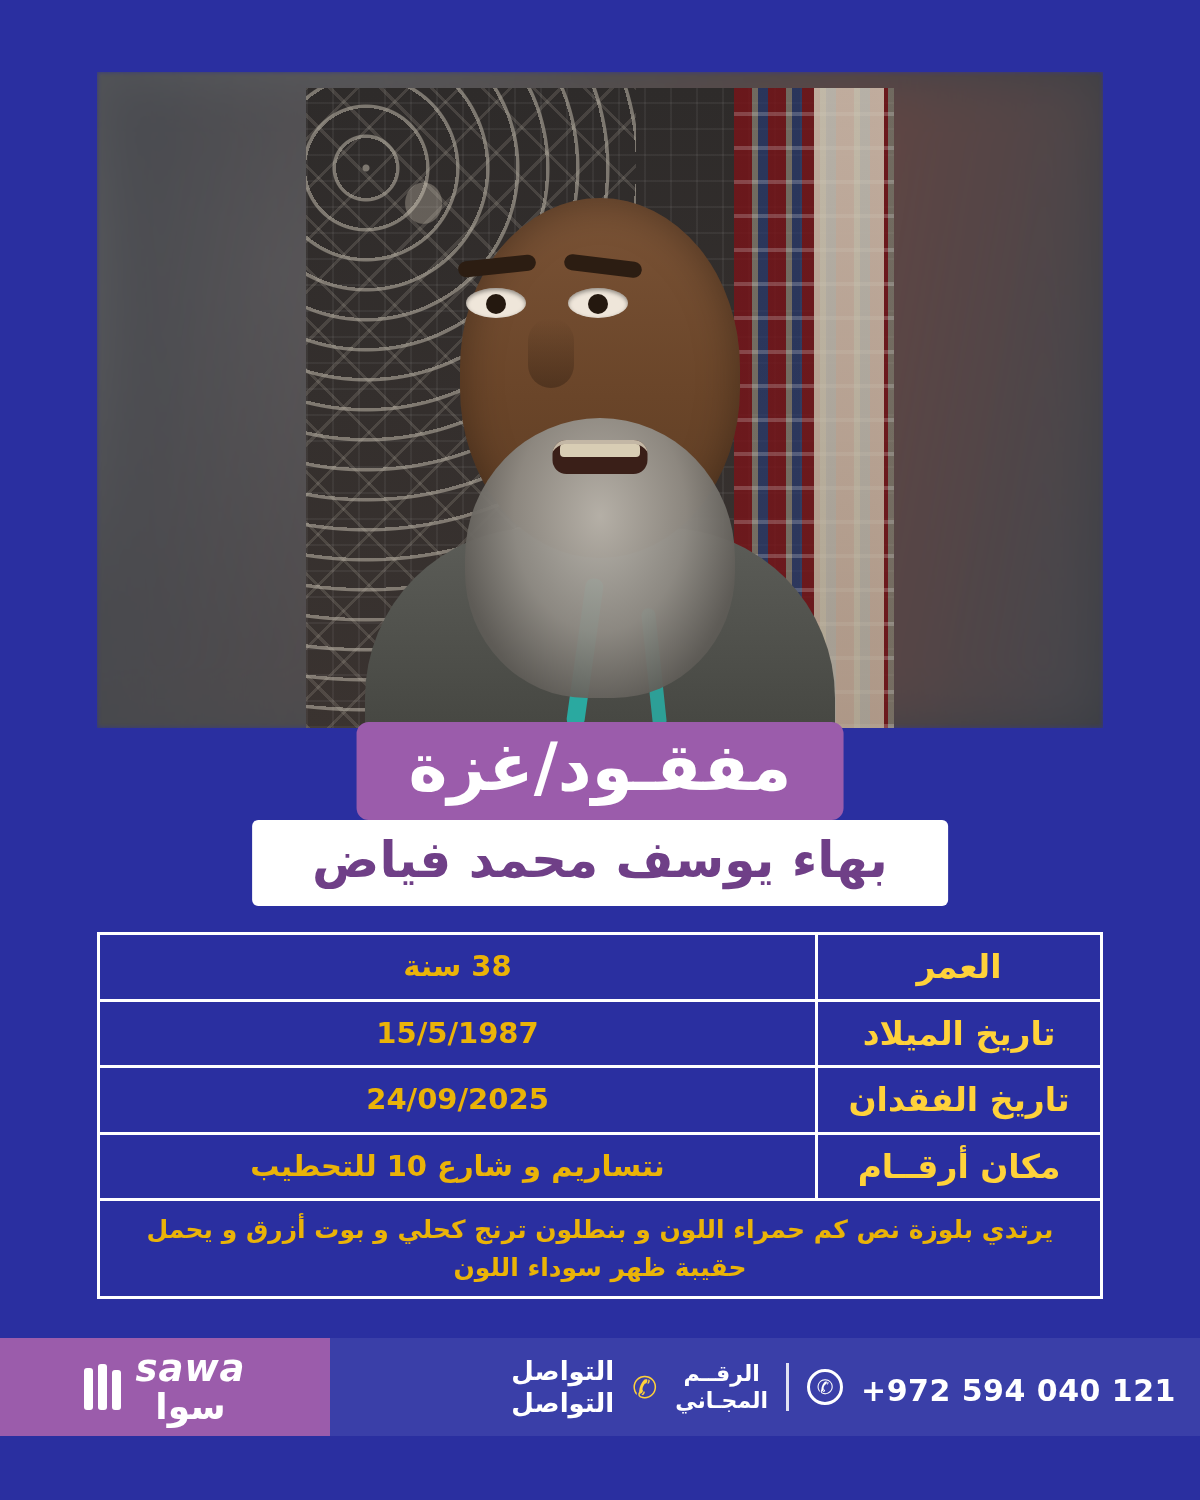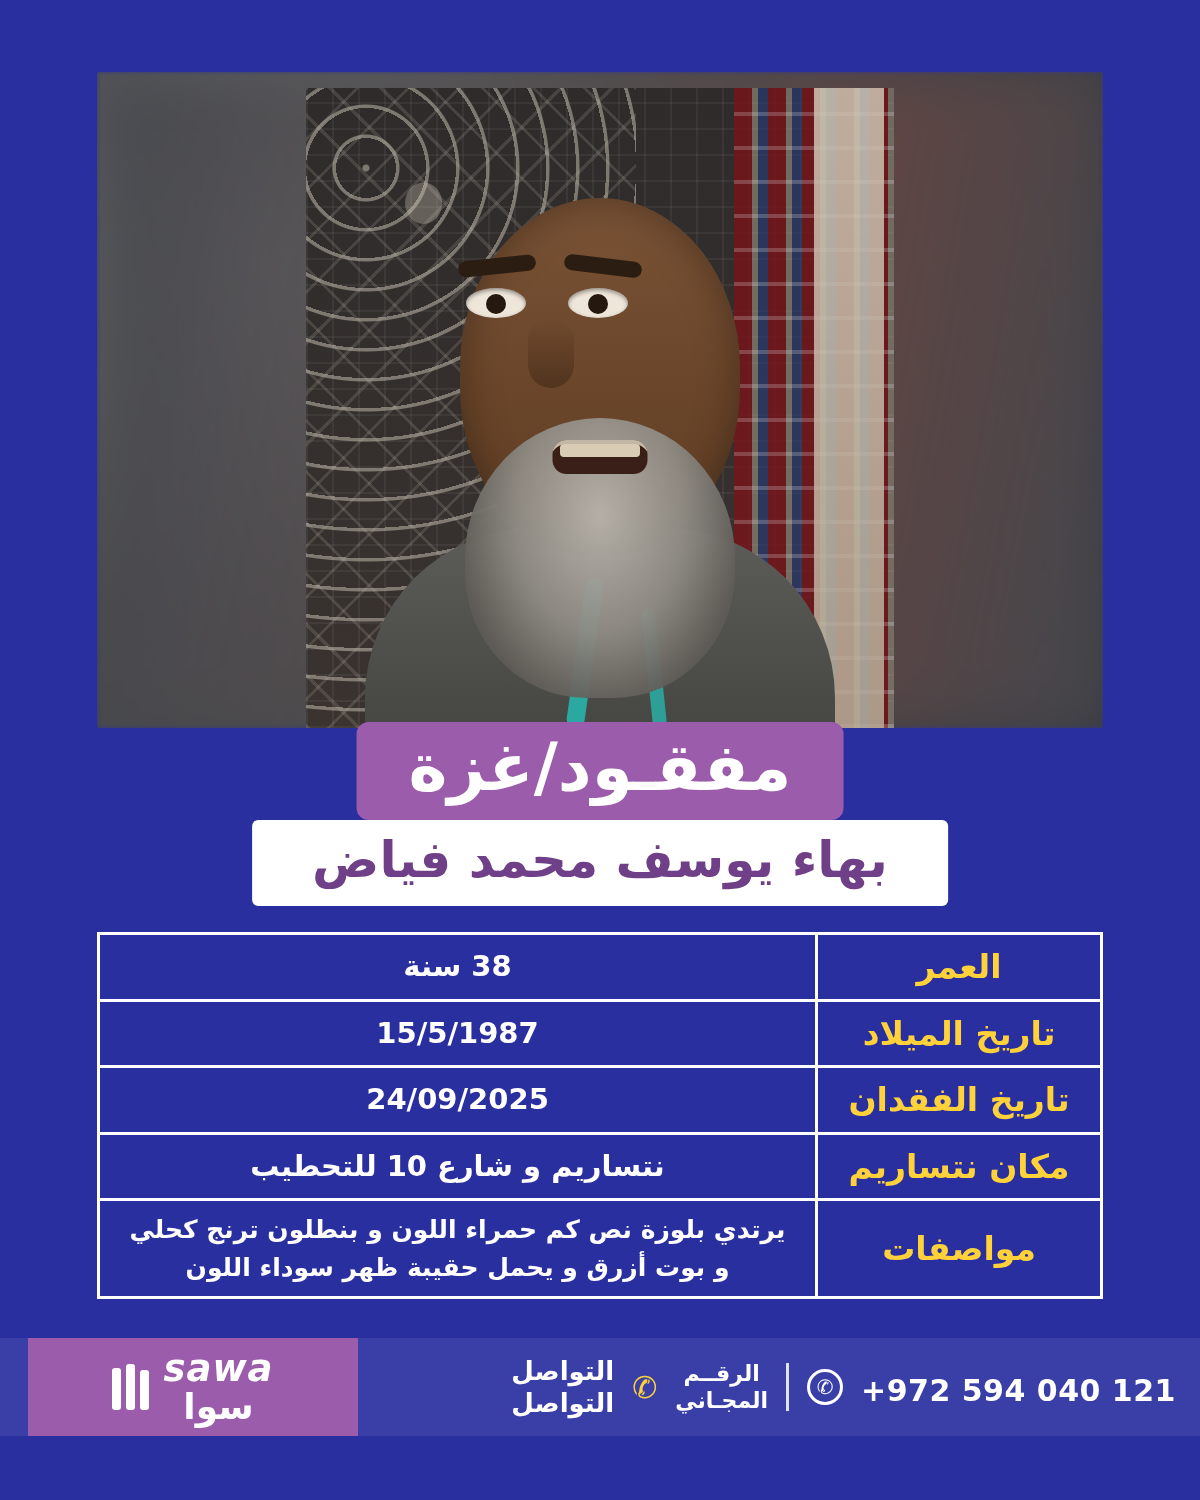--- a/index.html
+++ b/index.html
@@ -202,21 +202,21 @@
     border-left:3px solid #ffffff;
     color:#ffd23a;
     font-size:33px;
     font-weight:bold;
     padding:6px 10px;
     text-align:center;
   }
   .cell-value {
     flex:1;
     display:flex; align-items:center; justify-content:center;
-    color:#ffffff;
+    color:#eab308;
     font-size:29px;
     font-weight:bold;
     padding:10px 22px;
     text-align:center;
     line-height:1.5;
   }
   .row.specs { min-height:96px; }
   .row.specs .cell-value { font-size:25px; }
 
   
@@ -227,21 +227,20 @@
     background:#3a3fa8;
     display:flex;
     align-items:center;
   }
   .footer-logo {
     width:330px; height:98px;
     background:#9b5cab;
     display:flex; align-items:center; justify-content:center;
     gap:14px;
     flex:0 0 330px;
-    margin-left:28px;
   }
   .logo-mark {
     display:flex; align-items:flex-end; gap:5px;
     height:46px;
   }
   .logo-mark i {
     display:block;
     width:9px; height:46px;
     background:#ffffff;
     border-radius:3px;
@@ -336,26 +335,25 @@
       <div class="cell-label">تاريخ الميلاد</div>
       <div class="cell-value">15/5/1987</div>
     </div>
 
     <div class="row">
       <div class="cell-label">تاريخ الفقدان</div>
       <div class="cell-value">24/09/2025</div>
     </div>
 
     <div class="row">
-      <div class="cell-label">مكان نتساريم</div>
+      <div class="cell-label">مكان أرقــام</div>
       <div class="cell-value">نتساريم و شارع 10 للتحطيب</div>
     </div>
 
     <div class="row specs">
-      <div class="cell-label">مواصفات</div>
       <div class="cell-value">يرتدي بلوزة نص كم حمراء اللون و بنطلون ترنج كحلي و بوت أزرق و يحمل حقيبة ظهر سوداء اللون</div>
     </div>
 
   </div>
 
   <div class="footer">
 
     <div class="footer-right">
       <span class="mobile-number">+972 594 040 121</span>
       <span class="wa-icon">✆</span>

